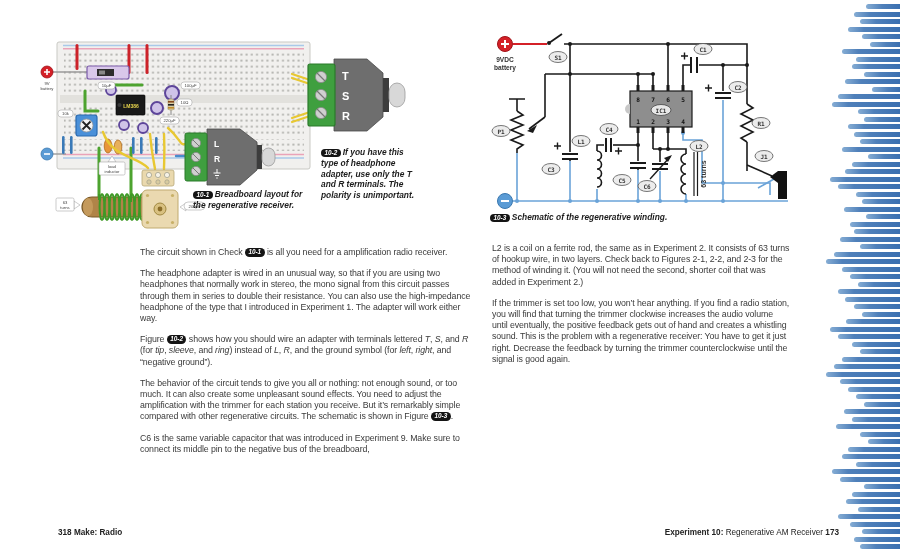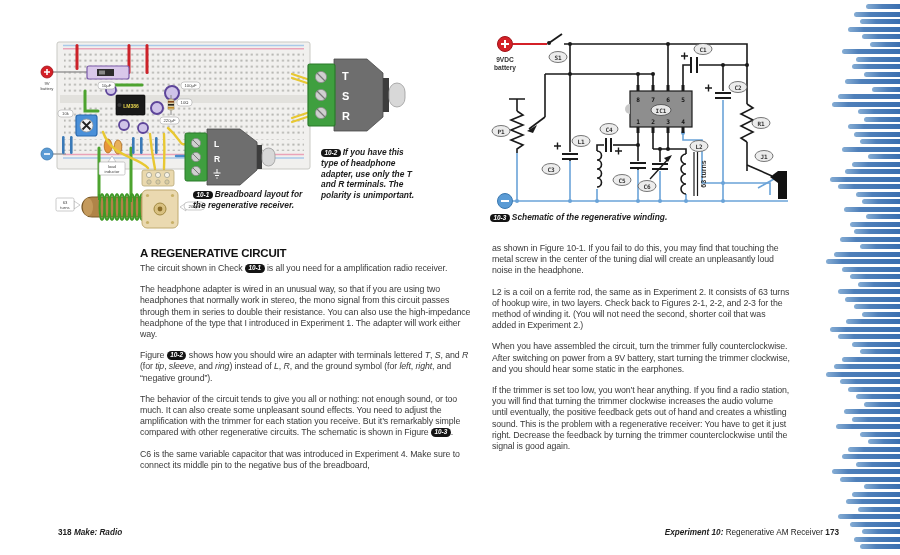--- a/index.html
+++ b/index.html
@@ -31,21 +31,21 @@
   .caption{position:absolute;font-size:8.4px;font-weight:bold;font-style:italic;line-height:10.8px;color:#1c1c1c;}
   #cap1{left:193px;top:189px;width:116px;}
   #cap2{left:321px;top:147px;width:96px;}
   #cap3{left:490px;top:212px;width:300px;}
   .caption .figref{margin-right:2px;vertical-align:0.5px;}
   
   .footer{position:absolute;bottom:18px;font-size:8.2px;color:#222;}
   #footer-left{left:58px;}
   #footer-right{right:61px;}
   .footer .pg{font-weight:bold;}
-  .footer .bld{font-weight:bold;font-style:italic;}
+  .footer .bld{font-weight:bold;}
   
   #fig-breadboard{position:absolute;left:38px;top:20px;}
   #fig-schematic{position:absolute;left:486px;top:13px;}
   svg text{font-family:"Liberation Sans",sans-serif;}
   .flagtxt{font-size:4.2px;fill:#444;}
   .ovaltxt{font-size:6px;font-weight:bold;fill:#333;font-family:"DejaVu Sans Mono",monospace;}
   .pintxt{font-size:6.2px;font-weight:bold;fill:#111;font-family:"DejaVu Sans Mono",monospace;}
 </style>
 </head>
 <body>
@@ -571,31 +571,28 @@
     <span class="figref">10-1</span><span>Breadboard layout for the regenerative receiver.</span>
   </div>
   <div id="cap2" class="caption">
     <span class="figref">10-2</span><span>If you have this type of headphone adapter, use only the T and R terminals. The polarity is unimportant.</span>
   </div>
   <div id="cap3" class="caption">
     <span class="figref">10-3</span><span>Schematic of the regenerative winding.</span>
   </div>
 
   <div id="col-left" class="col">
-    <h2>A REGENERATIVE CIRCUIT</h2>
     <p><span>The circuit shown in Check </span><span class="figref">10-1</span><span> is all you need for a amplification radio receiver.</span></p>
     <p><span>The headphone adapter is wired in an unusual way, so that if you are using two headphones that normally work in stereo, the mono signal from this circuit passes through them in series to double their resistance. You can also use the high-impedance headphone of the type that I introduced in Experiment 1. The adapter will work either way.</span></p>
     <p><span>Figure </span><span class="figref">10-2</span><span> shows how you should wire an adapter with terminals lettered </span><i>T</i><span>, </span><i>S</i><span>, and </span><i>R</i><span> (for </span><i>tip</i><span>, </span><i>sleeve</i><span>, and </span><i>ring</i><span>) instead of </span><i>L</i><span>, </span><i>R</i><span>, and the ground symbol (for </span><i>left</i><span>, </span><i>right</i><span>, and “negative ground”).</span></p>
     <p><span>The behavior of the circuit tends to give you all or nothing: not enough sound, or too much. It can also create some unpleasant sound effects. You need to adjust the amplification with the trimmer for each station you receive. But it’s remarkably simple compared with other regenerative circuits. The schematic is shown in Figure </span><span class="figref">10-3</span><span>.</span></p>
-    <p><span>C6 is the same variable capacitor that was introduced in Experiment 4. Make sure to connect its middle pin to the negative bus of the breadboard,</span></p>
+    <p><span>C6 is the same variable capacitor that was introduced in Experiment 9. Make sure to connect its middle pin to the negative bus of the breadboard,</span></p>
   </div>
   <div id="col-right" class="col">
-    <p><span>as shown in Figure 10-1. If you fail to do this, you may find that touching the metal screw in the center of the tuning dial will create an unpleasantly loud noise in the headphone.</span></p>
     <p><span>L2 is a coil on a ferrite rod, the same as in Experiment 2. It consists of 63 turns of hookup wire, in two layers. Check back to Figures 2-1, 2-2, and 2-3 for the method of winding it. (You will not need the second, shorter coil that was added in Experiment 2.)</span></p>
-    <p><span>When you have assembled the circuit, turn the trimmer fully counterclockwise. After switching on power from a 9V battery, start turning the trimmer clockwise, and you should hear some static in the earphones.</span></p>
     <p><span>If the trimmer is set too low, you won’t hear anything. If you find a radio station, you will find that turning the trimmer clockwise increases the audio volume until eventually, the positive feedback gets out of hand and creates a whistling sound. This is the problem with a regenerative receiver: You have to get it just right. Decrease the feedback by turning the trimmer counterclockwise until the signal is good again.</span></p>
   </div>
 
   <div id="footer-left" class="footer">
     <span class="pg">318</span>
     <span class="bld">Make: Radio</span>
   </div>
   <div id="footer-right" class="footer">
     <span class="bld">Experiment 10:</span><span> Regenerative AM Receiver</span>
     <span class="pg">173</span>

